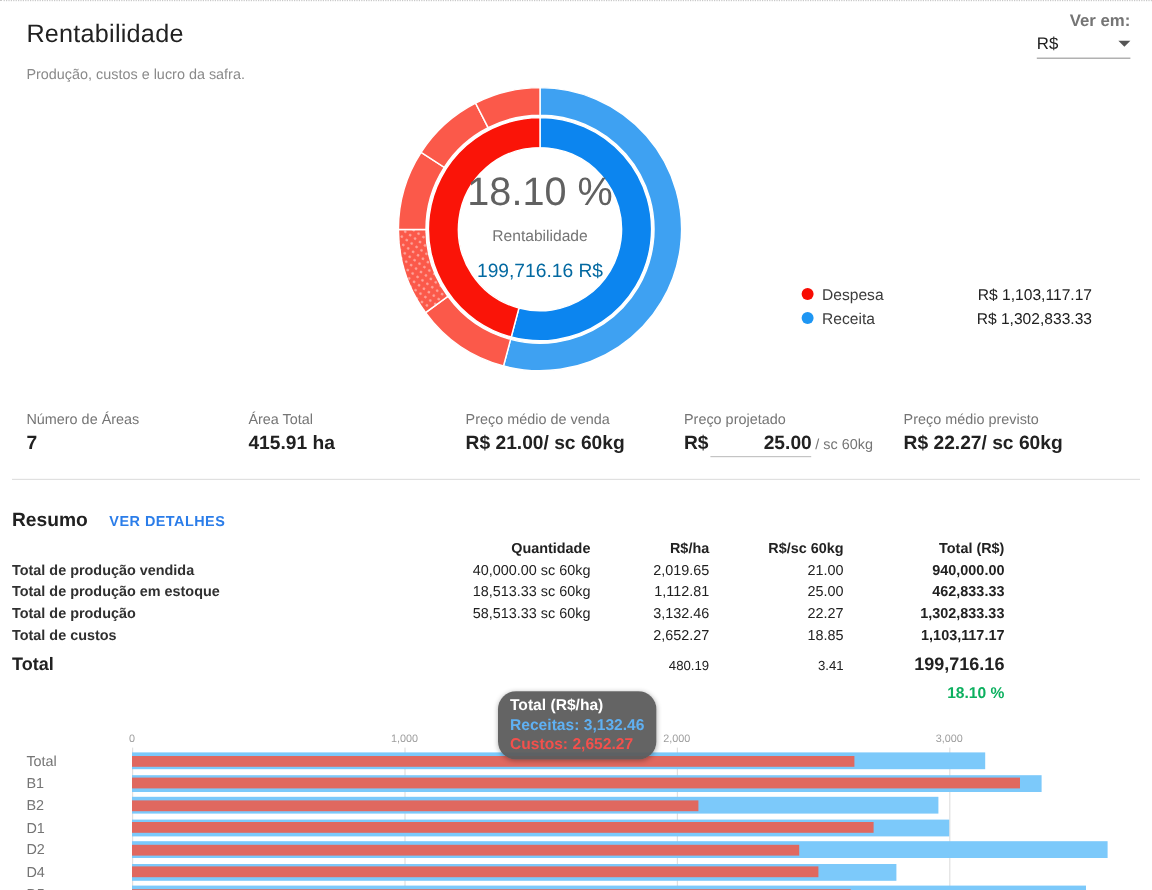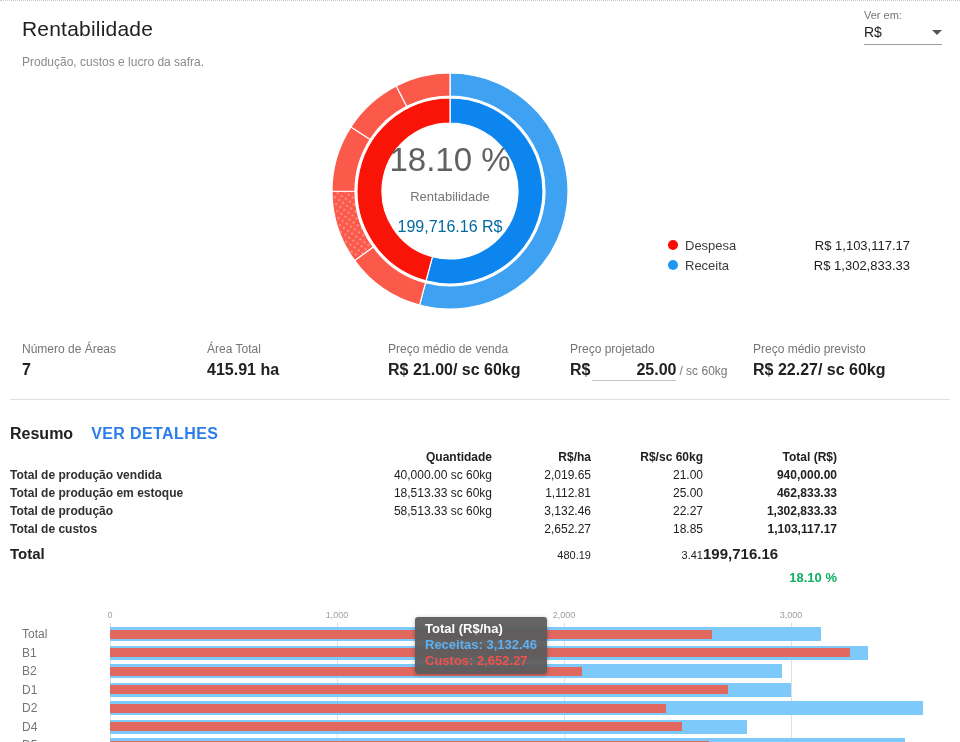--- a/index.html
+++ b/index.html
@@ -7,21 +7,21 @@
   body { font-family:"Liberation Sans", sans-serif; color:#212121; }
   #page {
     position:relative; width:960px; height:742px; background:#fff;
     overflow:hidden; border-top:1px dotted #c8c8c8;
   }
   
   .hdr-left { position:absolute; left:22px; top:16px; }
   .page-title { font-size:21px; font-weight:400; color:#212121; letter-spacing:.2px; }
   .page-subtitle { margin-top:14px; font-size:12px; color:#8a8a8a; }
   .ver-em { position:absolute; right:18px; top:8px; width:78px; }
-  .ver-em-label { font-size:11px; color:#757575; text-align:left; }
+  .ver-em-label { font-size:14px; color:#757575; text-align:right;font-weight:bold; }
   .currency-select {
     margin-top:3px; display:flex; align-items:center; justify-content:space-between;
     border-bottom:1px solid #9e9e9e; padding-bottom:4px; cursor:pointer;
   }
   .currency-select .val { font-size:14px; color:#212121; }
   .caret-down { width:0; height:0; border-left:5px solid transparent; border-right:5px solid transparent; border-top:5px solid #555; }
   
   #donut-svg { position:absolute; left:322px; top:62px; }
   .donut-center { position:absolute; left:382px; top:140px; width:136px; text-align:center; pointer-events:none; }
   .donut-pct { font-size:33px; color:#616161; font-weight:400; }
@@ -44,49 +44,48 @@
     width:84px; border:none; border-bottom:1px solid #c4c4c4; outline:none;
     font-family:"Liberation Sans", sans-serif; font-size:16px; font-weight:700; text-align:right; color:#212121;
     margin-left:2px; padding-bottom:1px;
   }
   .proj-suffix { font-size:12px; color:#757575; margin-left:3px; }
   .divider { position:absolute; left:10px; top:398px; width:940px; height:1px; background:#e0e0e0; }
   
   .resumo { position:absolute; left:10px; top:424px; width:940px; }
   .resumo-head { display:flex; align-items:center; }
   .resumo-title { font-size:16px; font-weight:700; color:#212121; }
-  .ver-detalhes { margin-left:18px; font-size:16px; font-weight:700; letter-spacing:.4px; color:#2b7de9; text-decoration:none; cursor:pointer; }
+  .ver-detalhes { margin-left:18px; font-size:12px; font-weight:700; letter-spacing:.4px; color:#2b7de9; text-decoration:none; cursor:pointer; }
   .rtable { margin-top:5px; width:827px; display:grid; grid-template-columns:322px 160px 99px 112px 134px; }
   .rtable .cell { font-size:12px; height:18px; line-height:18px; white-space:nowrap; }
   .rtable .num { text-align:right; }
   .rtable .hd { font-weight:700; }
   .rtable .lbl { font-weight:700; color:#303030; }
   .rtable .tot { font-weight:700; }
   .total-row { margin-top:7px; width:827px; display:grid; grid-template-columns:322px 160px 99px 112px 134px; align-items:baseline; }
   .total-row .t-label { font-size:15px; font-weight:700; }
   .total-row .t-mid { font-size:11px; text-align:right; color:#212121; }
-  .total-row .t-main { font-size:15px; font-weight:700; }
+  .total-row .t-main { font-size:15px; font-weight:700; text-align:right; }
   .total-pct { margin-top:8px; width:827px; text-align:right; font-size:13px; font-weight:700; }
   
   .barchart { position:absolute; left:0; top:606px; width:960px; height:136px; }
   .axis-tick { position:absolute; top:3px; transform:translateX(-50%); font-size:9px; color:#9e9e9e; }
   .gridline { position:absolute; top:16px; bottom:-10px; width:1px; background:#e0e0e0; }
   .bar-rows { position:absolute; left:0; top:18px; right:0; }
   .bar-row { position:relative; height:18.5px; }
   .bar-cat { position:absolute; left:22px; top:50%; transform:translateY(-50%); font-size:12px; color:#757575; }
   .bar-track { position:absolute; left:110px; top:0; right:0; height:100%; }
   .bar { position:absolute; left:0; }
   .bar.receitas { top:2px; height:14px; }
   .bar.custos { top:4.5px; height:9px; }
   
   .tooltip {
     position:absolute; left:415px; top:575px; z-index:5;
-    background:rgba(92,92,92,.95); border-radius:3px; padding:4px 10px 6px 10px;
+    background:rgba(92,92,92,.95); border-radius:15px; padding:4px 10px 6px 10px;
     box-shadow:0 1px 4px rgba(0,0,0,.3);
-    margin-top:41px;
   }
   .tooltip-title { font-size:13px; font-weight:700; color:#fff; }
   .tooltip-line { font-size:13px; font-weight:700; margin-top:1px; }
 </style>
 </head>
 <body>
 
 <div id="page">
 
   <div class="hdr-left">

